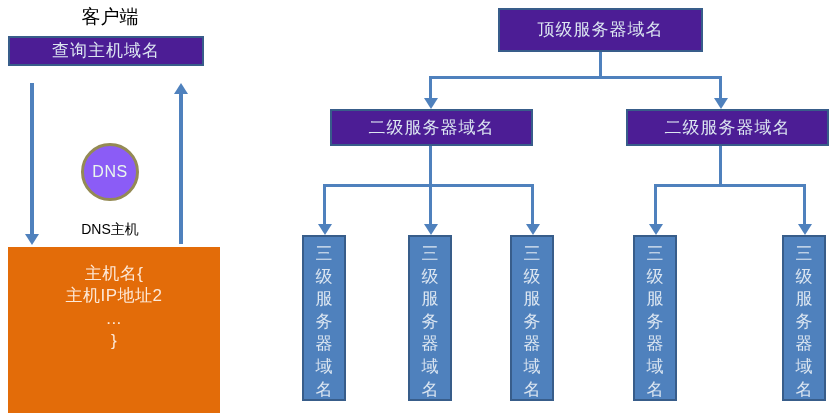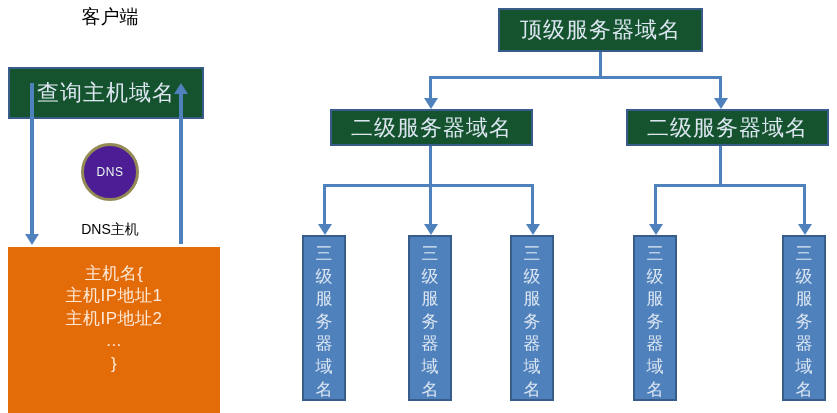--- a/index.html
+++ b/index.html
@@ -15,28 +15,28 @@
     width: 837px;
     height: 413px;
     background: #ffffff;
     overflow: hidden;
   }
 
   
   .blue-box {
     position: absolute;
     box-sizing: border-box;
-    background: #14532d;
+    background: #4c1d95;
     border: 2px solid #385D8A;
     color: #DCE6F1;
     display: flex;
     align-items: center;
     justify-content: center;
     text-align: center;
-    font-size: 22px;
+    font-size: 17px;
     line-height: 1.15;
     letter-spacing: 1px;
   }
   .orange-box {
     position: absolute;
     box-sizing: border-box;
     background: #E36C09;
     color: #FDE9D9;
     display: flex;
     flex-direction: column;
@@ -96,52 +96,51 @@
     border-left: 7px solid transparent;
     border-right: 7px solid transparent;
     border-bottom: 11px solid #4F81BD;
   }
 
   
   .dns-circle {
     position: absolute;
     box-sizing: border-box;
     border-radius: 50%;
-    background: #4c1d95;
+    background: #8b5cf6;
     border: 3px solid #948A54;
     color: #EAF7EE;
     display: flex;
     align-items: center;
     justify-content: center;
-    font-size: 12px;
+    font-size: 16px;
     letter-spacing: 0.5px;
   }
 </style>
 </head>
 <body>
 
 <div id="canvas">
 
   <div class="plain-label" style="left:55px; top:4px; width:110px; font-size:19px;">客户端</div>
 
-  <div class="blue-box" style="left:8px; top:36px; width:196px; height:52px;margin-top:31px;">查询主机域名</div>
+  <div class="blue-box" style="left:8px; top:36px; width:196px; height:30px;">查询主机域名</div>
 
   <div class="vline" style="left:30px; top:83px; width:4px; height:153px;"></div>
   <div class="arrow-down" style="left:25px; top:234px;"></div>
 
   <div class="vline" style="left:179px; top:94px; width:4px; height:150px;"></div>
   <div class="arrow-up" style="left:174px; top:83px;"></div>
 
   <div class="dns-circle" style="left:81px; top:143px; width:58px; height:58px;">DNS</div>
 
   <div class="plain-label" style="left:40px; top:221px; width:140px; font-size:14px;">DNS主机</div>
 
   <div class="orange-box" style="left:8px; top:247px; width:212px; height:208px;">
     <span>主机名{</span>
-    <span>主机IP地址1</span>
     <span>主机IP地址2</span>
     <span>...</span>
     <span>}</span>
   </div>
 
   <div class="blue-box" style="left:498px; top:8px; width:205px; height:44px;">顶级服务器域名</div>
 
   <div class="vline" style="left:599px; top:52px; height:26px;"></div>
   <div class="hline" style="left:429px; top:76px; width:293px;"></div>
   <div class="vline" style="left:429px; top:76px; height:24px;"></div>

